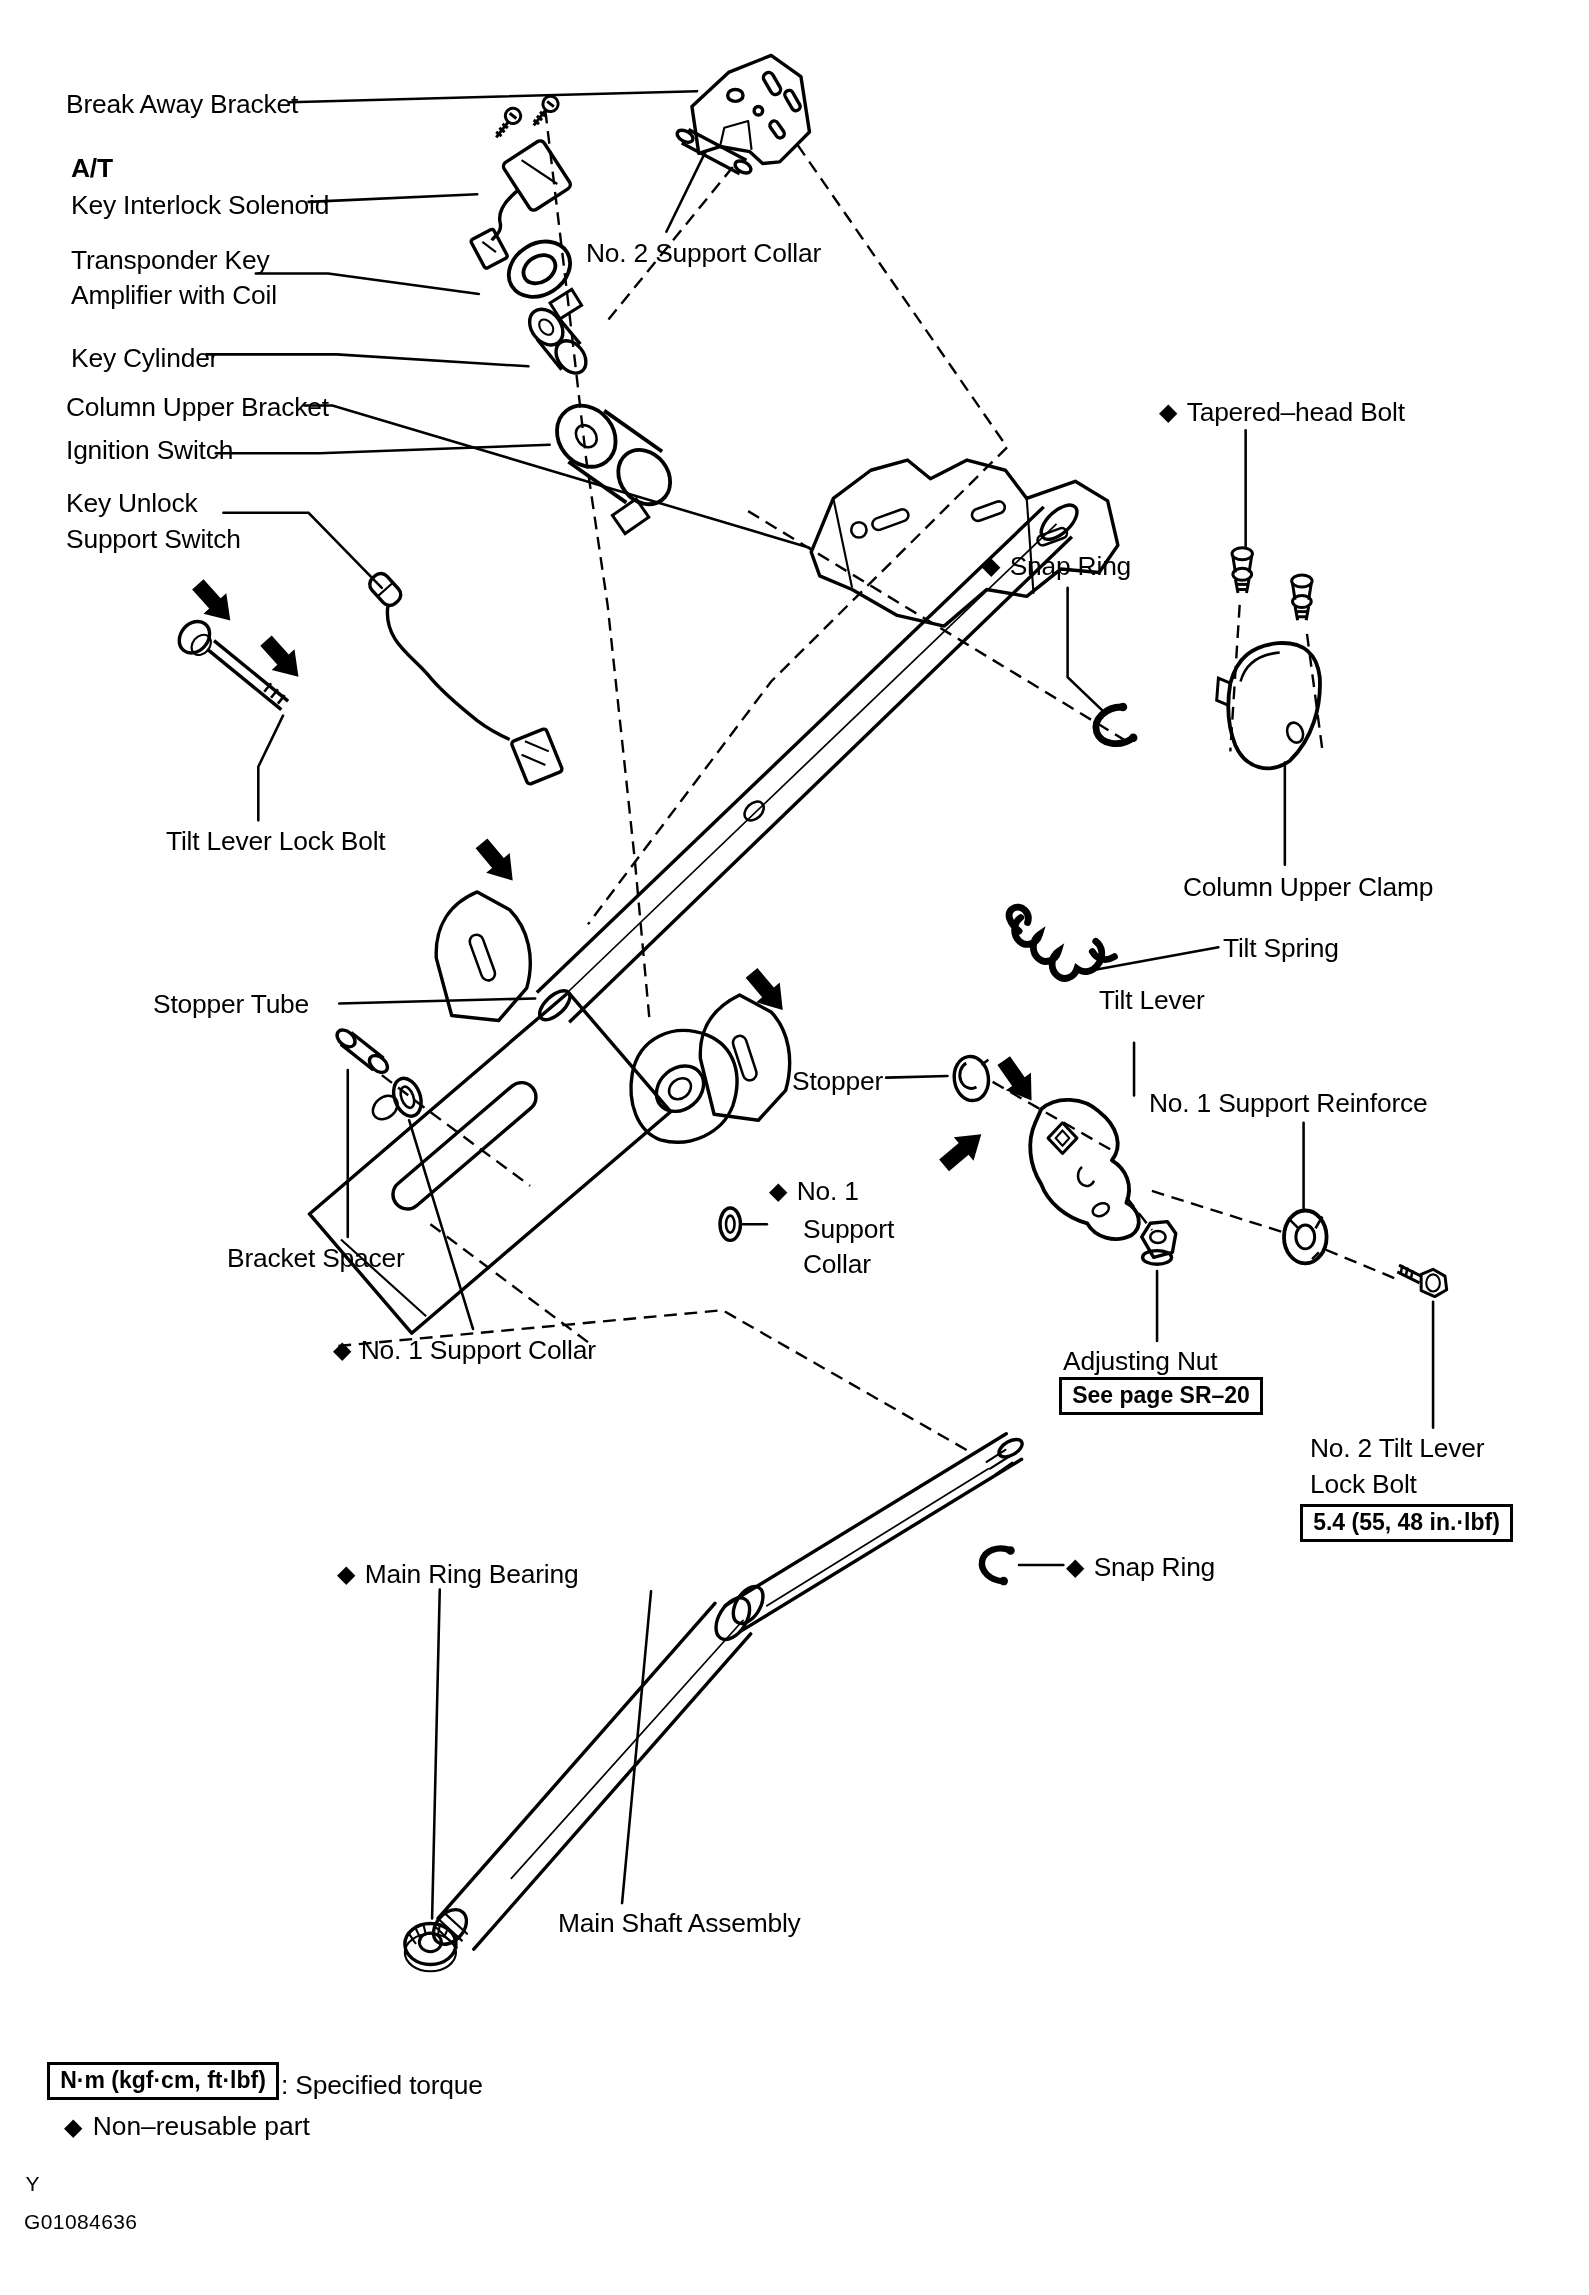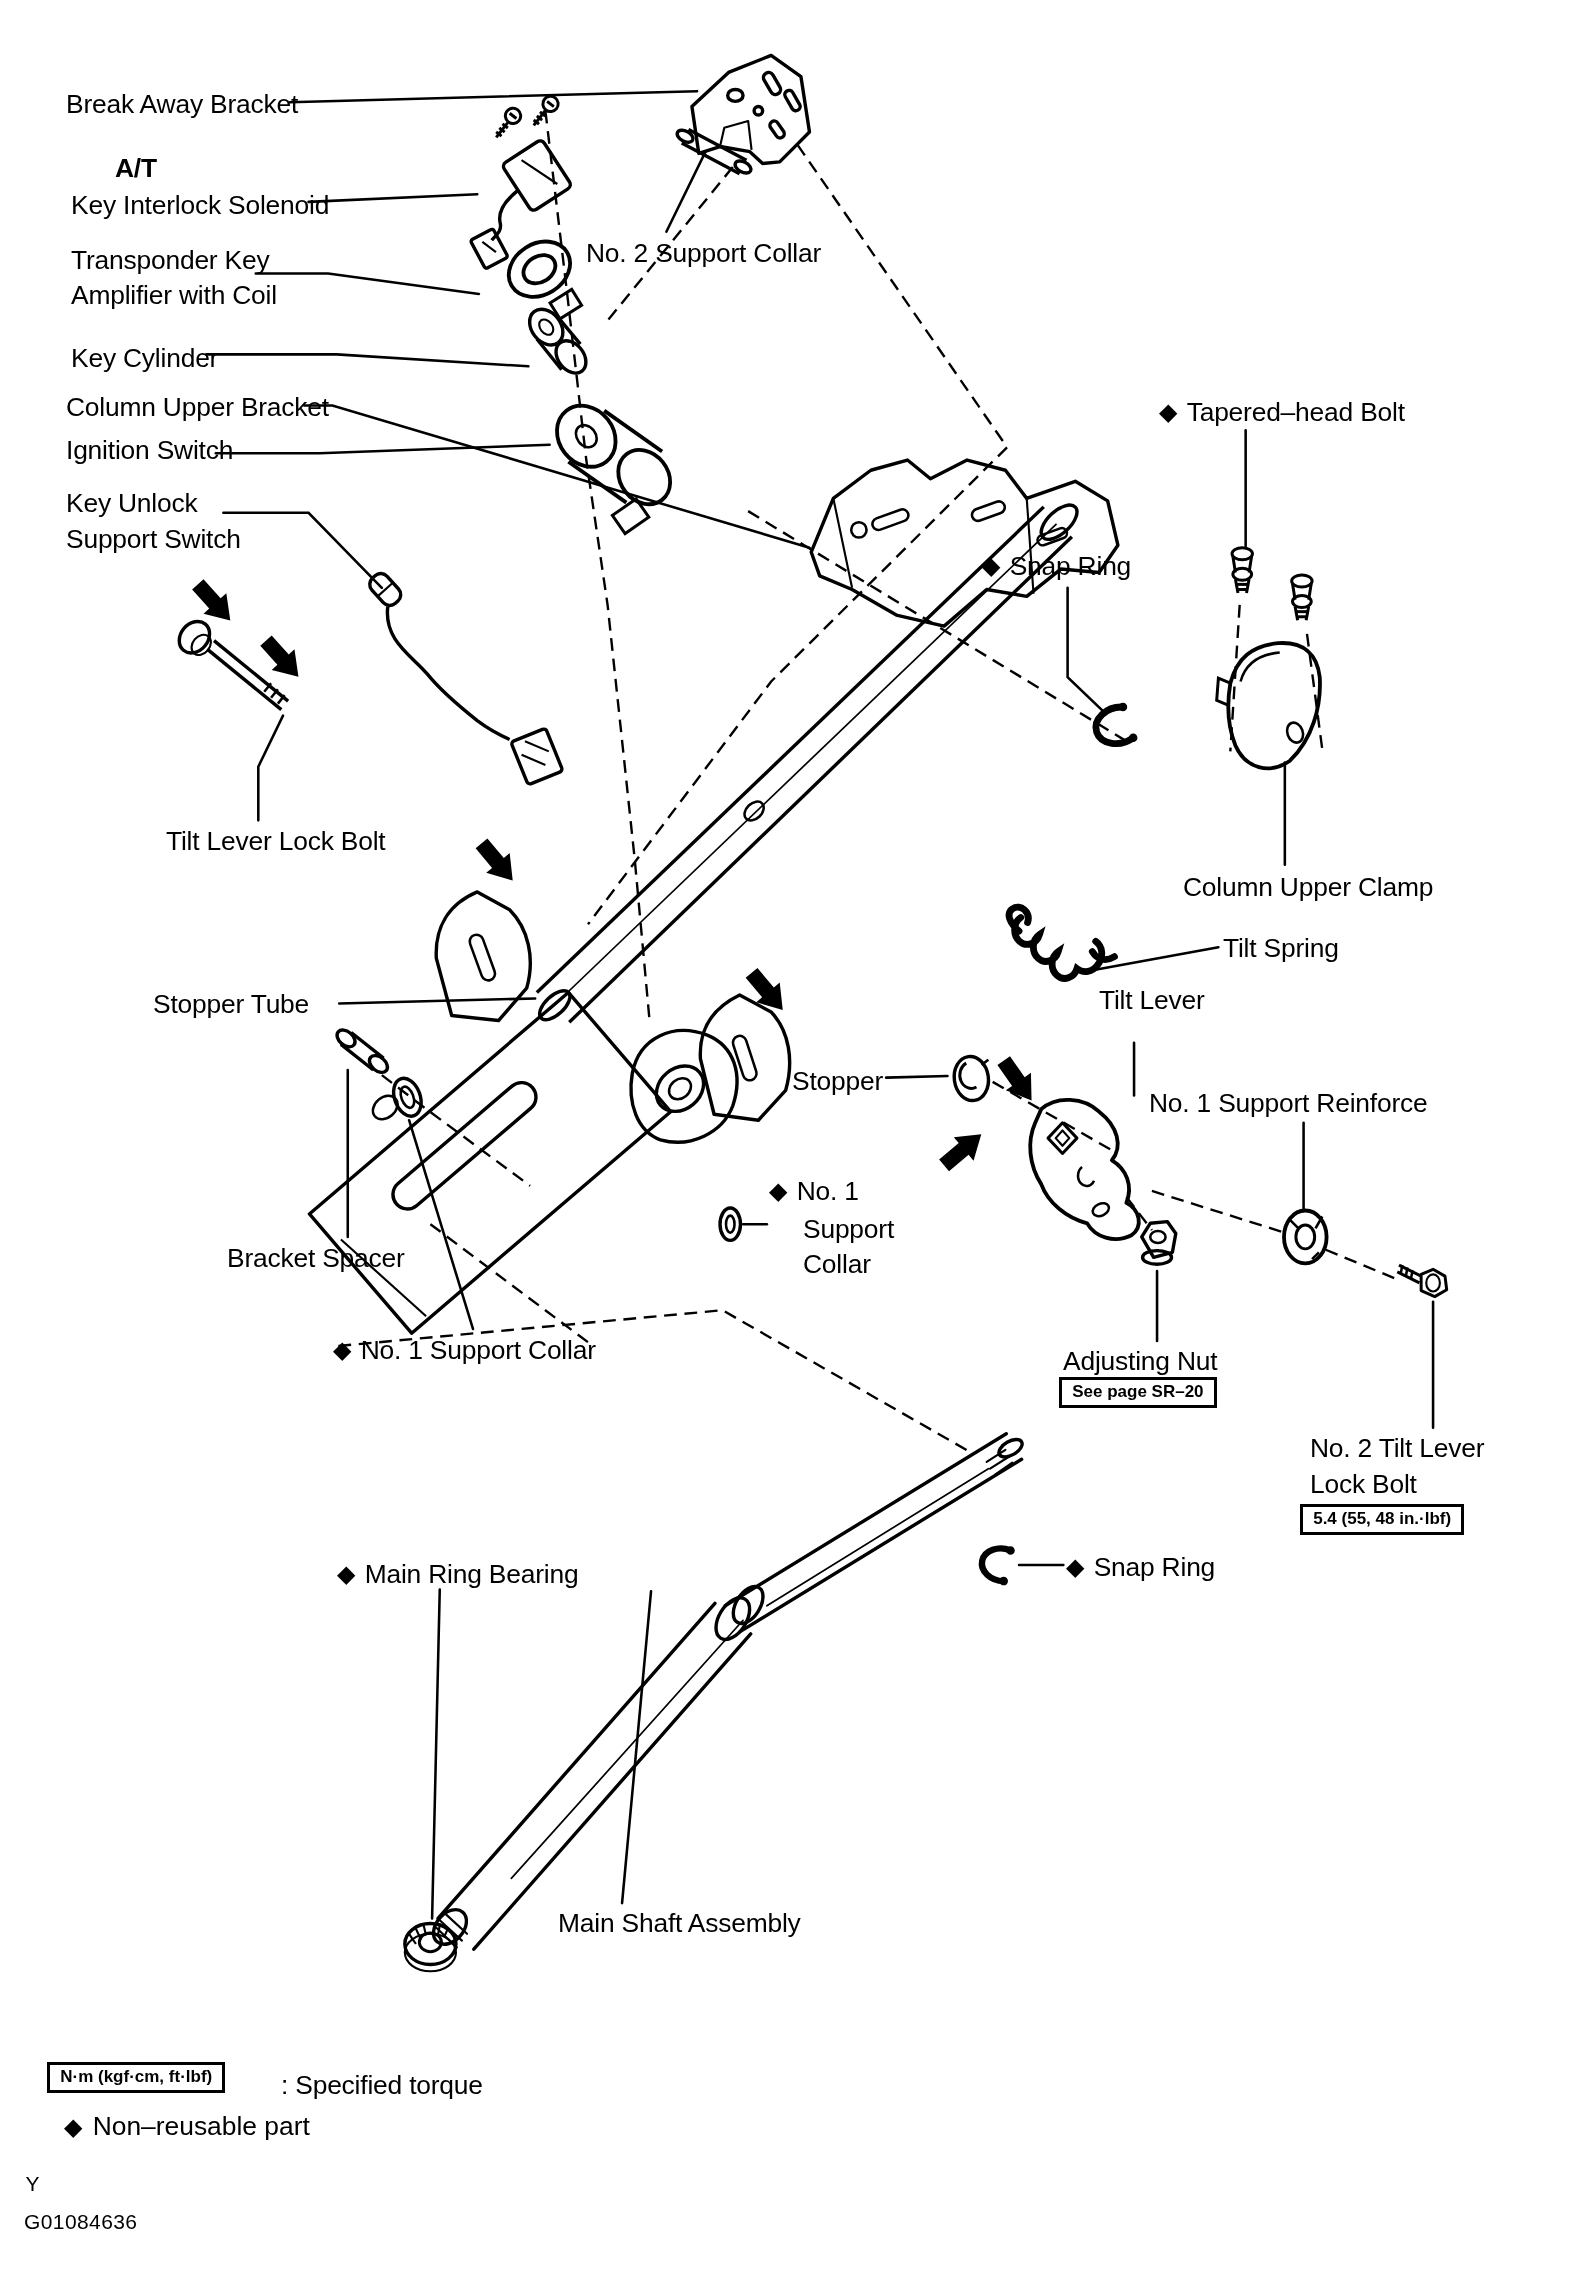--- a/index.html
+++ b/index.html
@@ -2,22 +2,22 @@
 <html style="font-size:13.6px"><head>
 <meta charset="utf-8">
 <style>
   html,body{margin:0;padding:0;background:#fff;}
   #page{position:relative;width:1546px;height:2295px;background:#ffffff;overflow:hidden;
         font-family:"Liberation Sans", sans-serif;color:#000;}
   #art{position:absolute;left:0;top:0;width:1590px;height:2295px;}
   .lbl{position:absolute;font-size:26.4px;line-height:1.25;white-space:nowrap;letter-spacing:-0.2px;
        display:flex;align-items:flex-start;}
   .lbl .dia{font-size:24px;margin-right:9.4px;line-height:1.35;}
-  .bold{font-weight:bold;margin-left:44px;}
-  .box{position:absolute;border:3.4px solid #000;padding:1.7px 10.2px 3.4px;font-size:17px;font-weight:bold;
+  .bold{font-weight:bold;}
+  .box{position:absolute;border:3.4px solid #000;padding:1.7px 10.2px 3.4px;font-size:23px;font-weight:bold;
        white-space:nowrap;background:#fff;}
   .codefont{font-size:21px;letter-spacing:0.4px;}
   .legendrow{position:absolute;display:flex;align-items:center;font-size:26.4px;white-space:nowrap;}
   .legendrow .dia{font-size:24px;margin-right:10.2px;}
   .garrow{margin-right:12px;display:inline-block;}
 </style>
 </head>
 <body>
 
 <div id="page">

